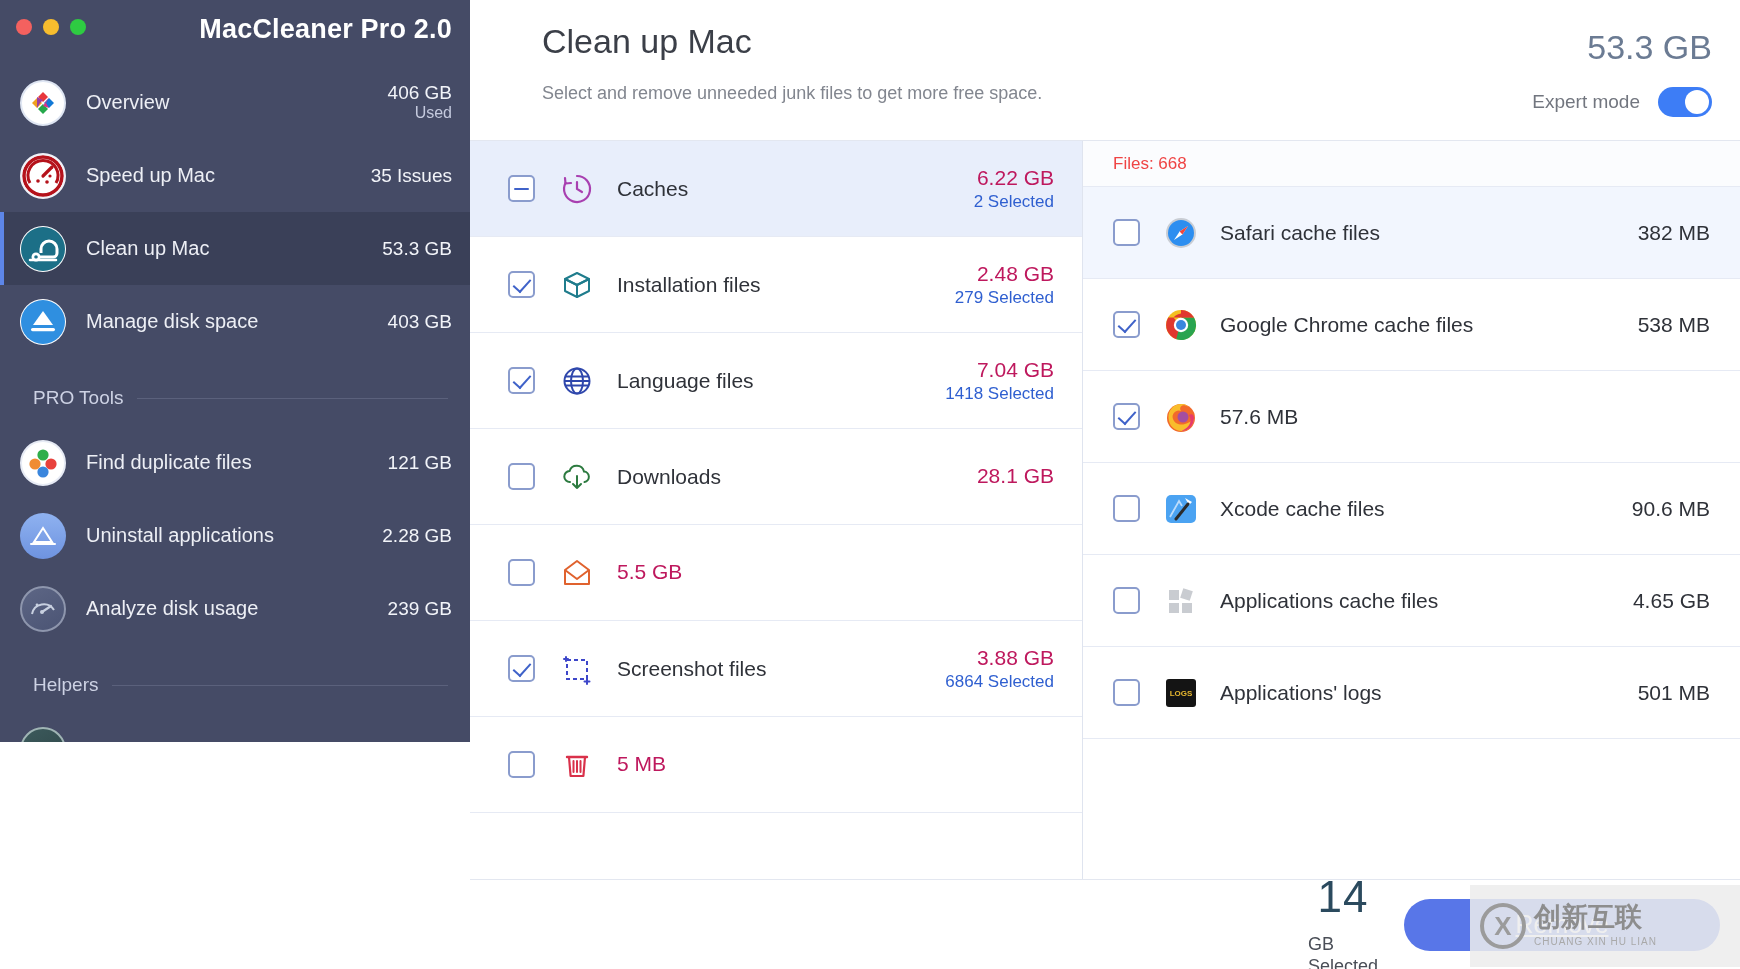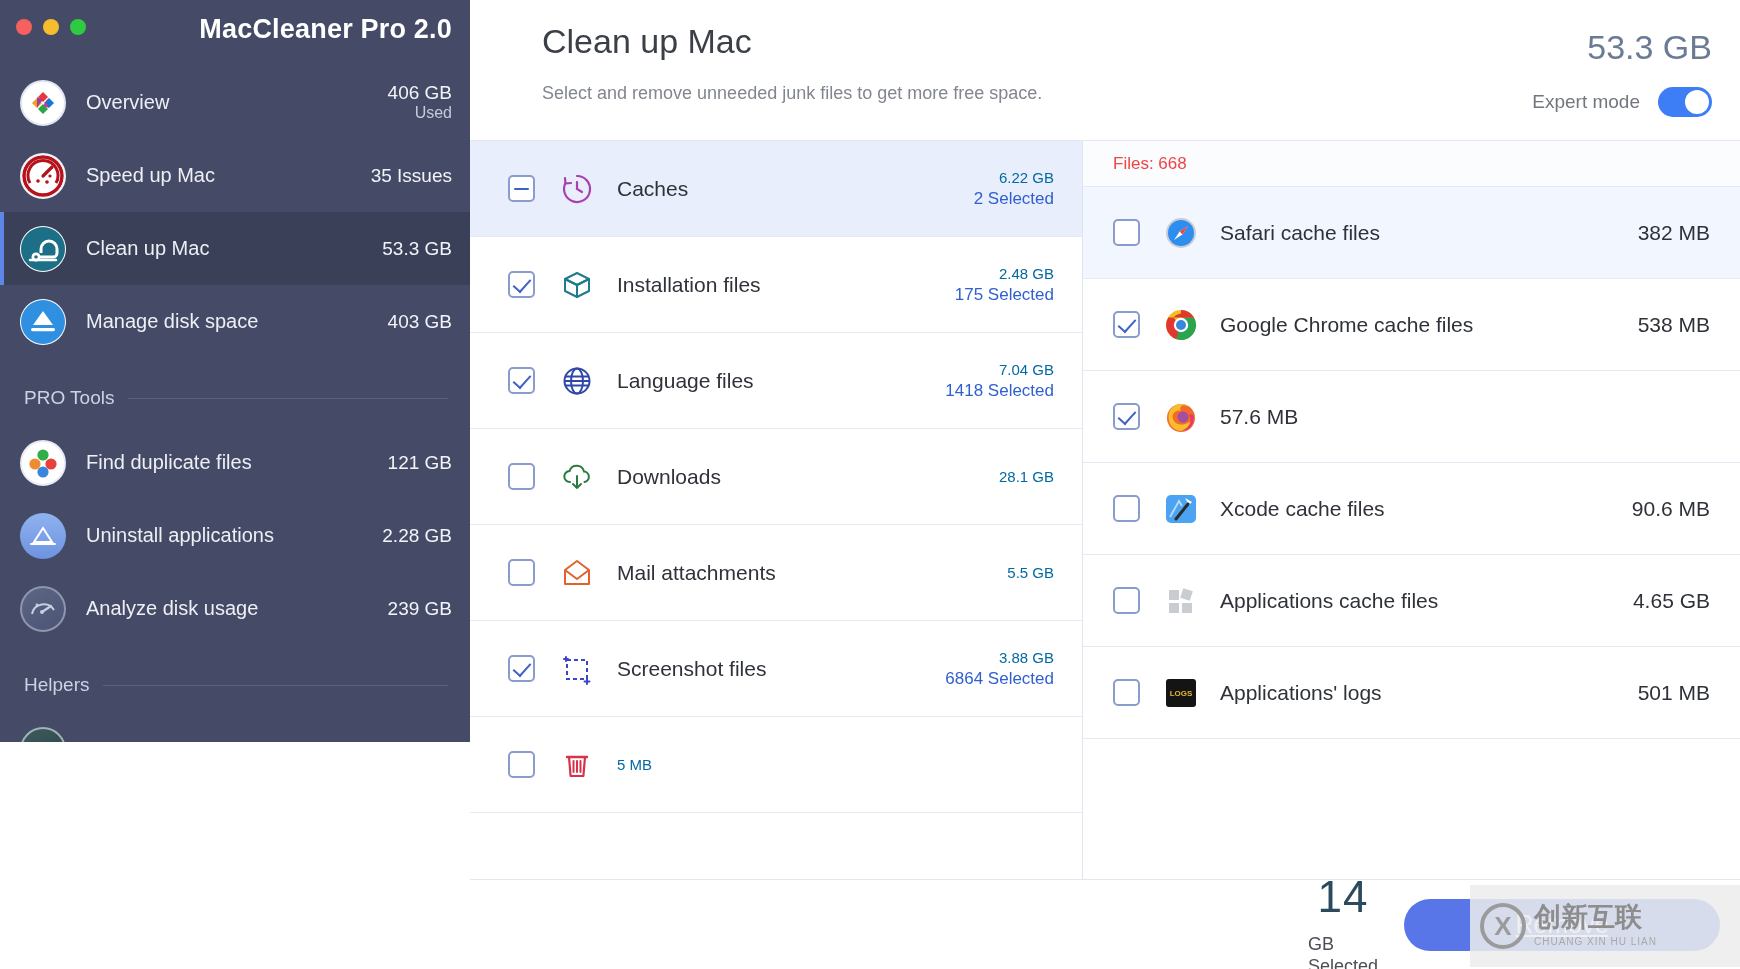--- a/index.html
+++ b/index.html
@@ -86,21 +86,21 @@
     display: block;
     font-size: 16px;
     color: #c5cade;
     font-weight: 400;
   }
 
   .section-head {
     display: flex;
     align-items: center;
     gap: 14px;
-    padding: 0 22px 0 24px;
+    padding: 0 22px 0 33px;
     margin-top: 20px;
     margin-bottom: 8px;
     height: 40px;
   }
   .section-head .t {
     font-size: 19px;
     color: #cdd2e4;
     white-space: nowrap;
   }
   .section-head .rule {
@@ -218,21 +218,21 @@
     flex: 1;
     font-size: 21px;
     color: #2f3239;
     white-space: nowrap;
   }
   .cat-row .cval {
     text-align: right;
     line-height: 1.25;
     white-space: nowrap;
   }
-  .cat-row .cval .sz { font-size: 15px; color: #0369a1; }
+  .cat-row .cval .sz { font-size: 21px; color: #be185d; }
   .cat-row .cval .sel { font-size: 17px; color: #2f5fd0; }
 
   
   .cb {
     width: 27px; height: 27px;
     flex: 0 0 27px;
     border: 2px solid #8a9ccd;
     border-radius: 5px;
     background: #ffffff;
     position: relative;
@@ -564,21 +564,21 @@
           <span class="cico">
             <svg width="34" height="34" viewBox="0 0 34 34">
               <polygon points="17,5 29,11 17,17 5,11" fill="none" stroke="#1f7c8c" stroke-width="2" stroke-linejoin="round"></polygon>
               <polygon points="5,11 17,17 17,29 5,23" fill="none" stroke="#1f7c8c" stroke-width="2" stroke-linejoin="round"></polygon>
               <polygon points="29,11 17,17 17,29 29,23" fill="none" stroke="#1f7c8c" stroke-width="2" stroke-linejoin="round"></polygon>
             </svg>
           </span>
           <span class="cname">Installation files</span>
           <span class="cval">
             <span class="sz">2.48 GB</span><br>
-            <span class="sel">175 Selected</span>
+            <span class="sel">279 Selected</span>
           </span>
         </div>
 
         <div class="cat-row">
           <span class="cb checked"></span>
           <span class="cico">
             <svg width="34" height="34" viewBox="0 0 34 34">
               <circle cx="17" cy="17" r="12.5" fill="none" stroke="#2f47ac" stroke-width="2"></circle>
               <ellipse cx="17" cy="17" rx="6" ry="12.5" fill="none" stroke="#2f47ac" stroke-width="2"></ellipse>
               <path d="M5 12.5 h24 M5 21.5 h24 M4.5 17 h25" fill="none" stroke="#2f47ac" stroke-width="2"></path>
@@ -606,21 +606,20 @@
         </div>
 
         <div class="cat-row">
           <span class="cb"></span>
           <span class="cico">
             <svg width="34" height="34" viewBox="0 0 34 34">
               <path d="M5 14 L17 5 L29 14 v14 H5 Z" fill="none" stroke="#e0622e" stroke-width="2" stroke-linejoin="round"></path>
               <path d="M5 14 L17 23 L29 14" fill="none" stroke="#e0622e" stroke-width="2" stroke-linejoin="round"></path>
             </svg>
           </span>
-          <span class="cname">Mail attachments</span>
           <span class="cval">
             <span class="sz">5.5 GB</span>
           </span>
         </div>
 
         <div class="cat-row">
           <span class="cb checked"></span>
           <span class="cico">
             <svg width="34" height="34" viewBox="0 0 34 34">
               <rect x="7" y="8" width="20" height="19" fill="none" stroke="#3d46c9" stroke-width="2" stroke-dasharray="4 3"></rect>

